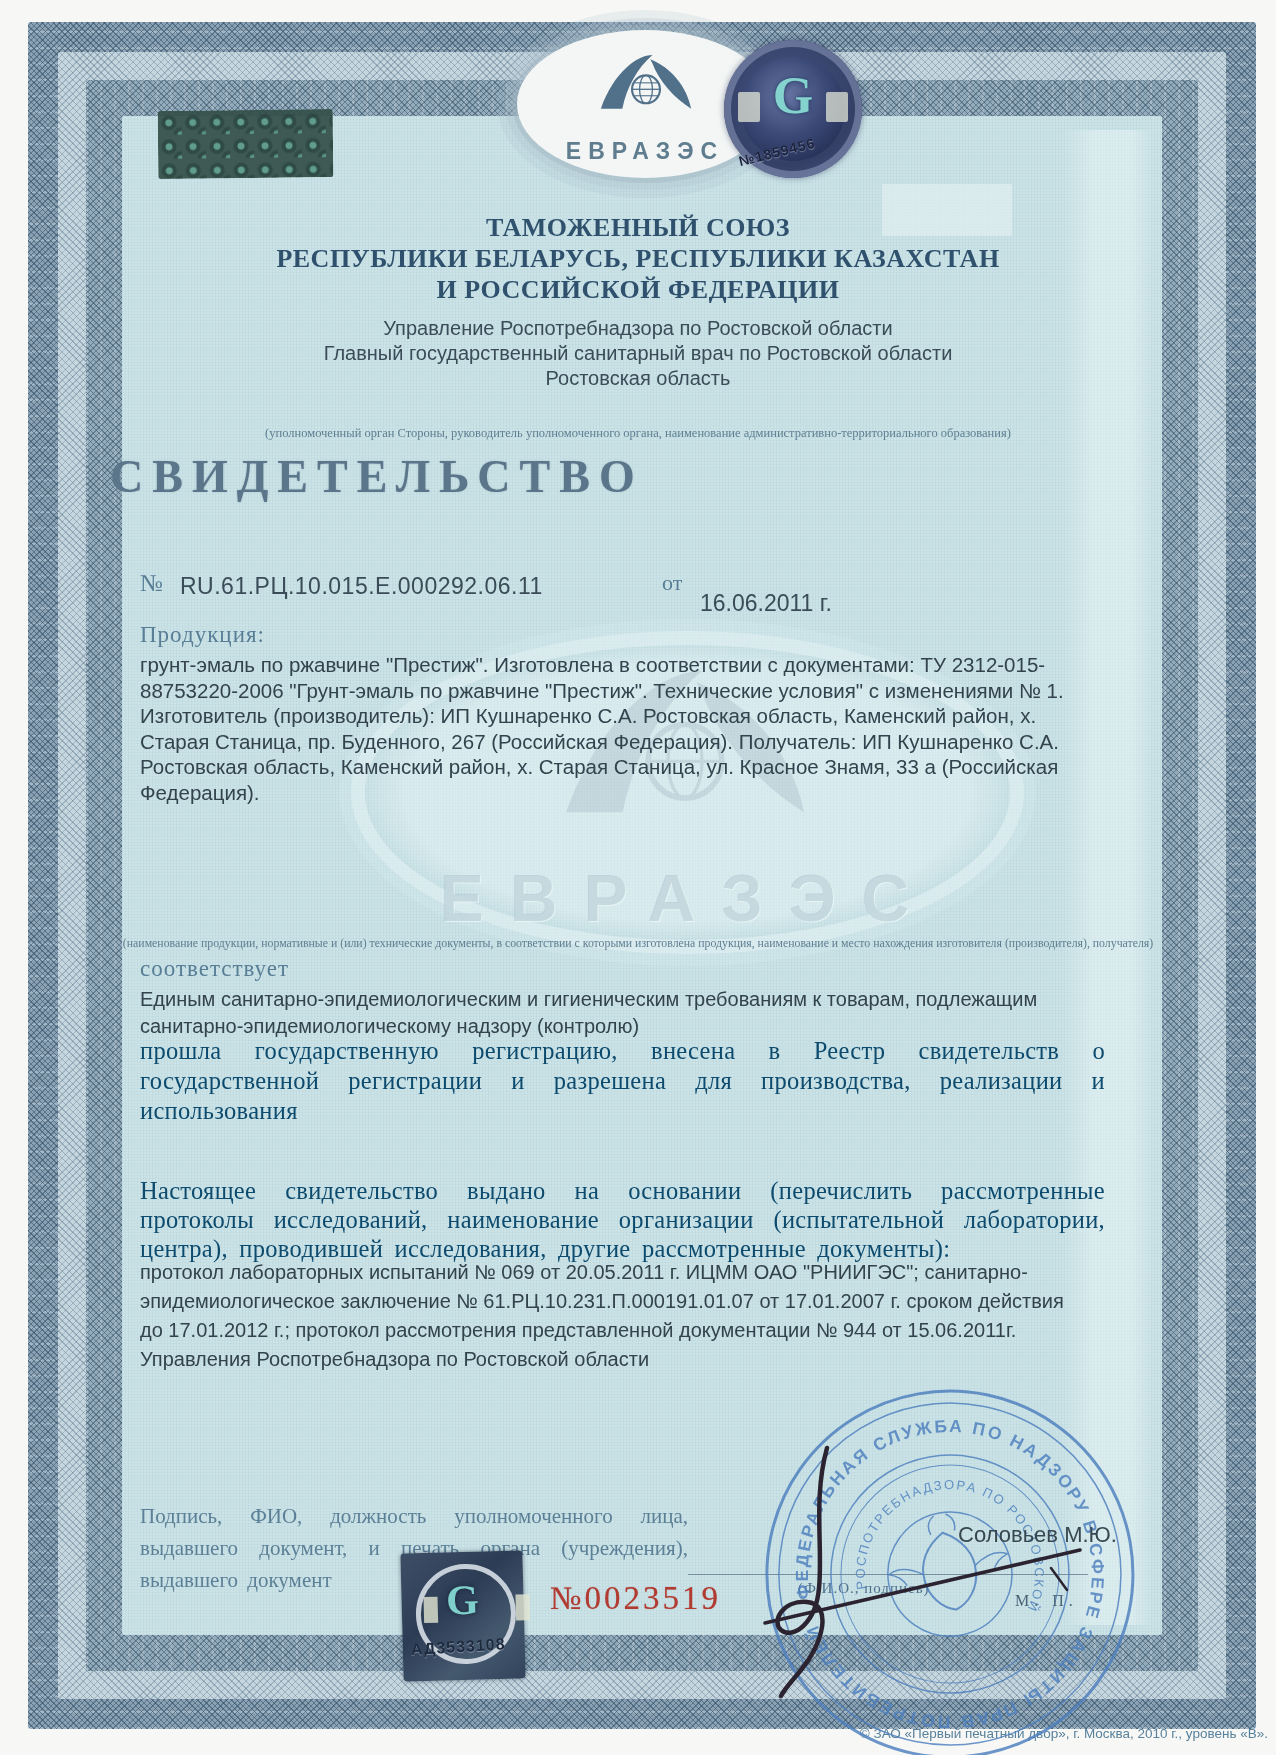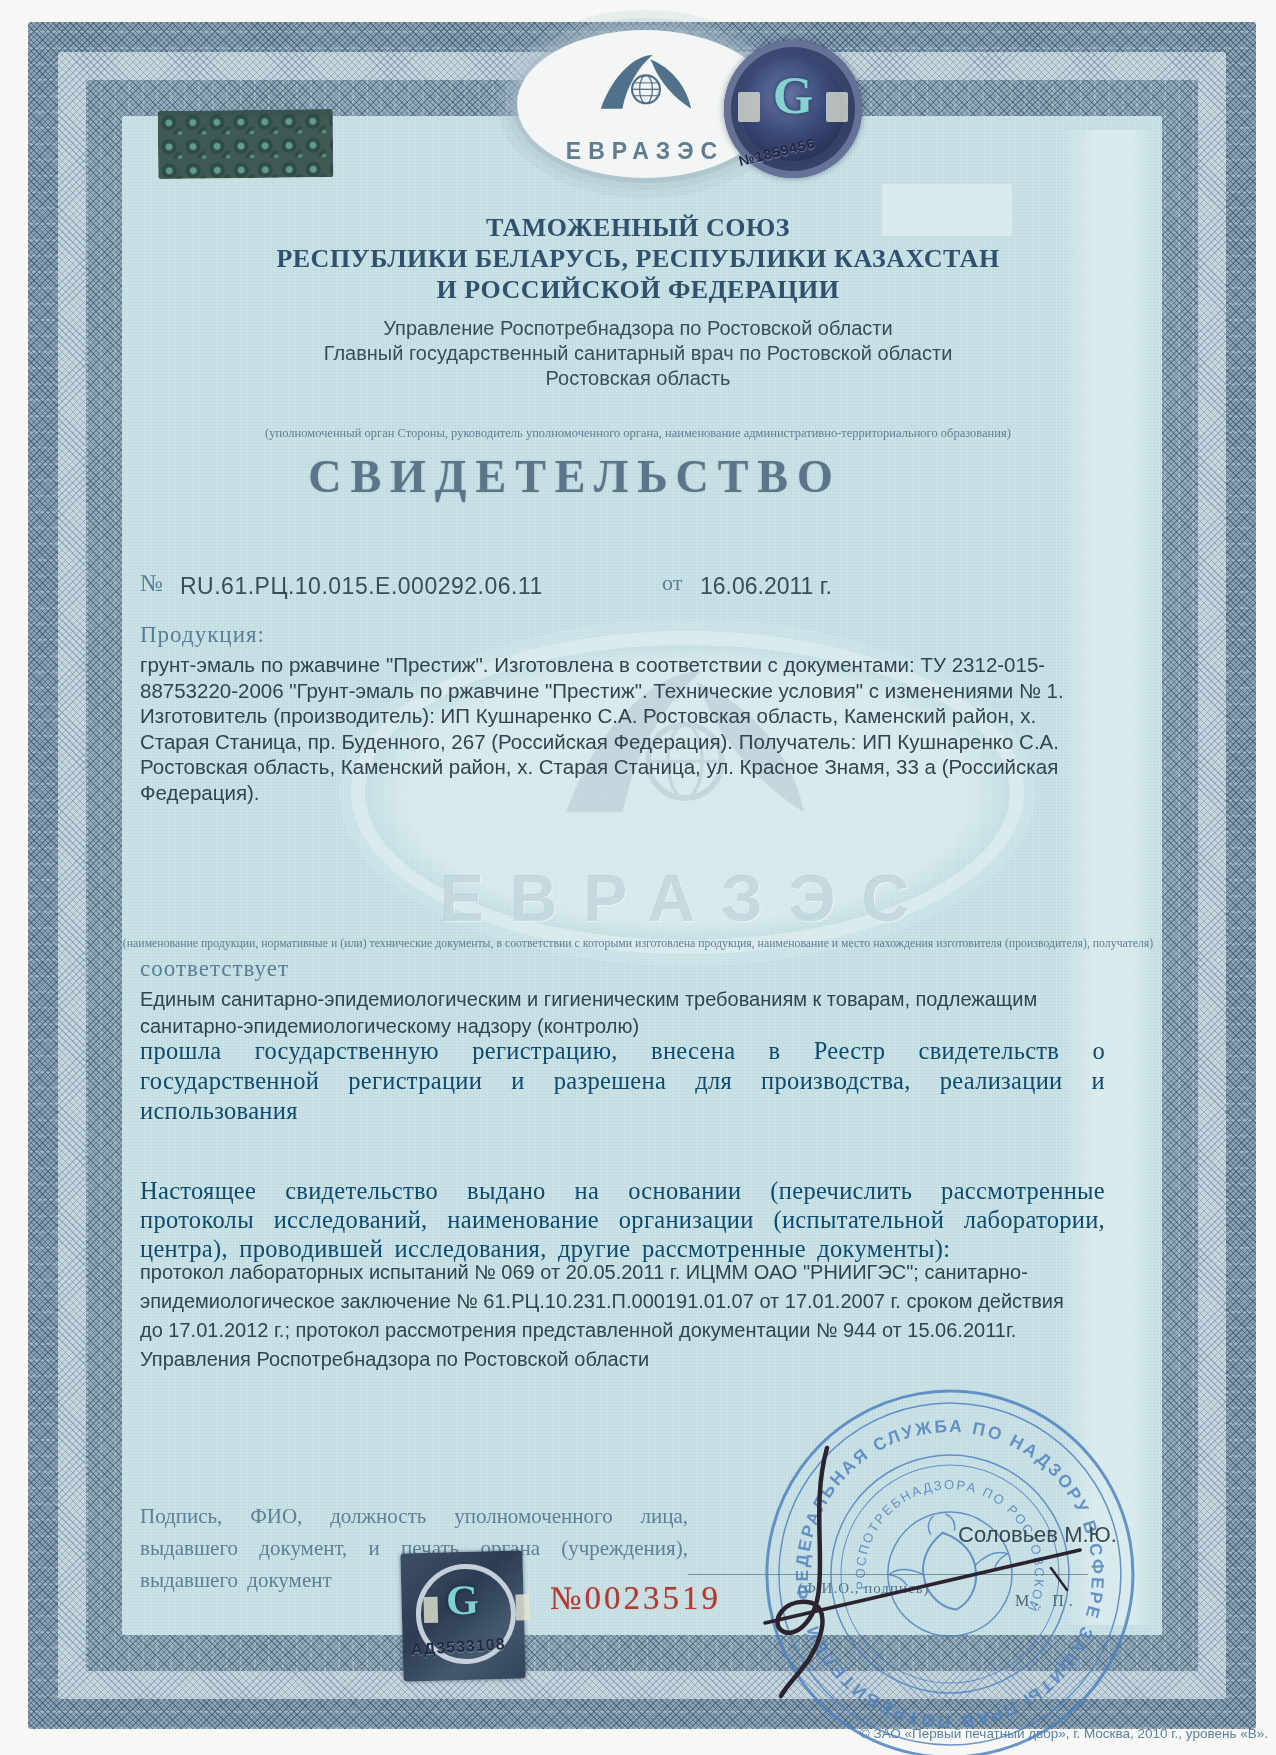--- a/index.html
+++ b/index.html
@@ -76,29 +76,29 @@
   
   .abs{position:absolute;z-index:3;}
   .serif{font-family:"Liberation Serif","DejaVu Serif",serif;}
   .header{left:110px;top:212px;width:1056px;text-align:center;}
   .u-line{font-weight:bold;font-size:26px;line-height:31px;color:#2f516d;letter-spacing:.5px;}
   .a-block{margin-top:11px;}
   .a-line{font-size:20px;line-height:25px;color:#3a4c58;text-align:center;}
   .caption{color:#5f7e91;text-align:center;}
   .caption1{left:150px;top:426px;width:976px;font-size:12.5px;}
   .caption2{left:112px;top:936px;width:1052px;font-size:11.8px;}
-  .title-main{left:110px;top:450px;width:930px;text-align:center;font-weight:bold;font-size:46px;
+  .title-main{left:110px;top:450px;width:930px;text-align:left;font-weight:bold;font-size:46px;
     letter-spacing:9px;color:#5b758a;text-shadow:0 0 2px rgba(100,125,145,.35);}
   .title-sub{left:110px;top:518px;width:1056px;text-align:center;font-weight:bold;font-size:28px;
     letter-spacing:1.5px;color:#4c6375;}
   .reg-row{left:140px;top:570px;width:990px;height:34px;}
   .reg-no-sign{position:absolute;left:0;top:0;font-size:24px;color:#587e96;}
   .reg-number{position:absolute;left:40px;top:3px;font-size:23px;color:#394c58;letter-spacing:.5px;}
   .reg-from{position:absolute;left:522px;top:0;font-size:22px;color:#587e96;}
-  .reg-date{position:absolute;left:560px;top:3px;font-size:23px;color:#394c58;}
+  .reg-date{position:absolute;left:560px;top:20px;font-size:23px;color:#394c58;}
   .form-label{font-size:23px;color:#587e96;letter-spacing:1px;}
   .product-label{left:140px;top:622px;}
   .body-text{font-size:20.5px;line-height:25.5px;color:#33434e;}
   .product-text{left:140px;top:652px;width:962px;}
   .compliance-label{left:140px;top:956px;}
   .compliance-text{left:140px;top:986px;width:918px;font-size:20px;line-height:27px;}
   .form-par{font-size:24.5px;line-height:30px;color:#0c4a6e;text-align:justify;word-spacing:5px;letter-spacing:.3px;}
   .form1{left:140px;top:1036px;width:965px;}
   .usage-text{left:140px;top:1120px;width:880px;font-size:20px;line-height:26px;}
   .basis-form{left:140px;top:1176px;width:965px;line-height:29px;}

